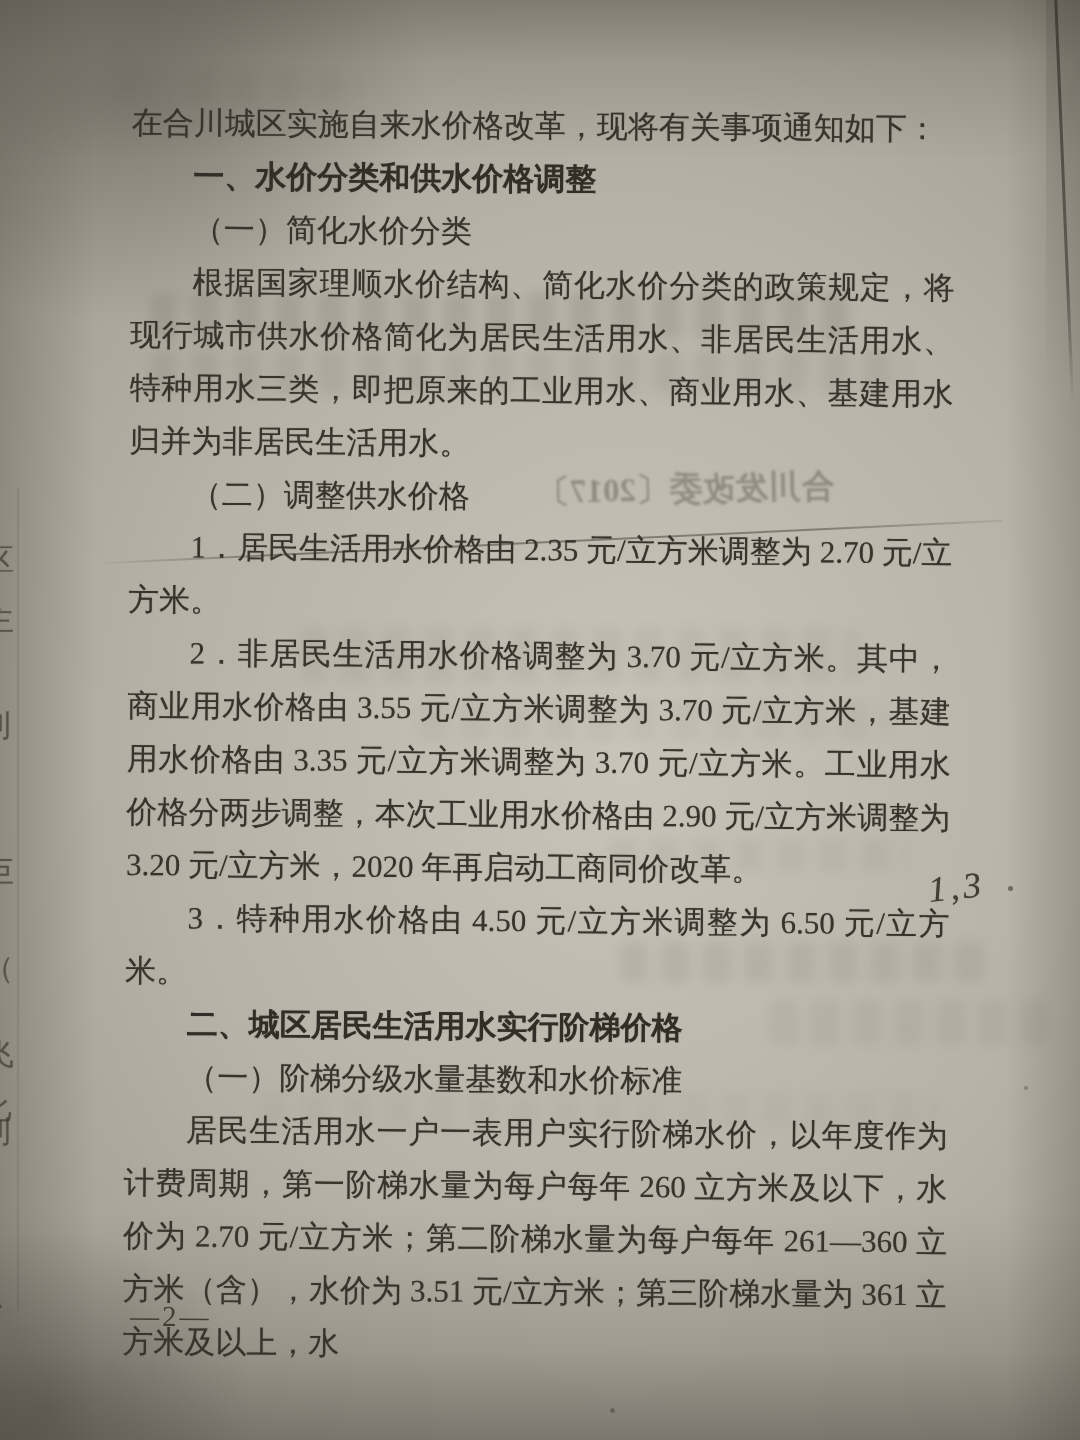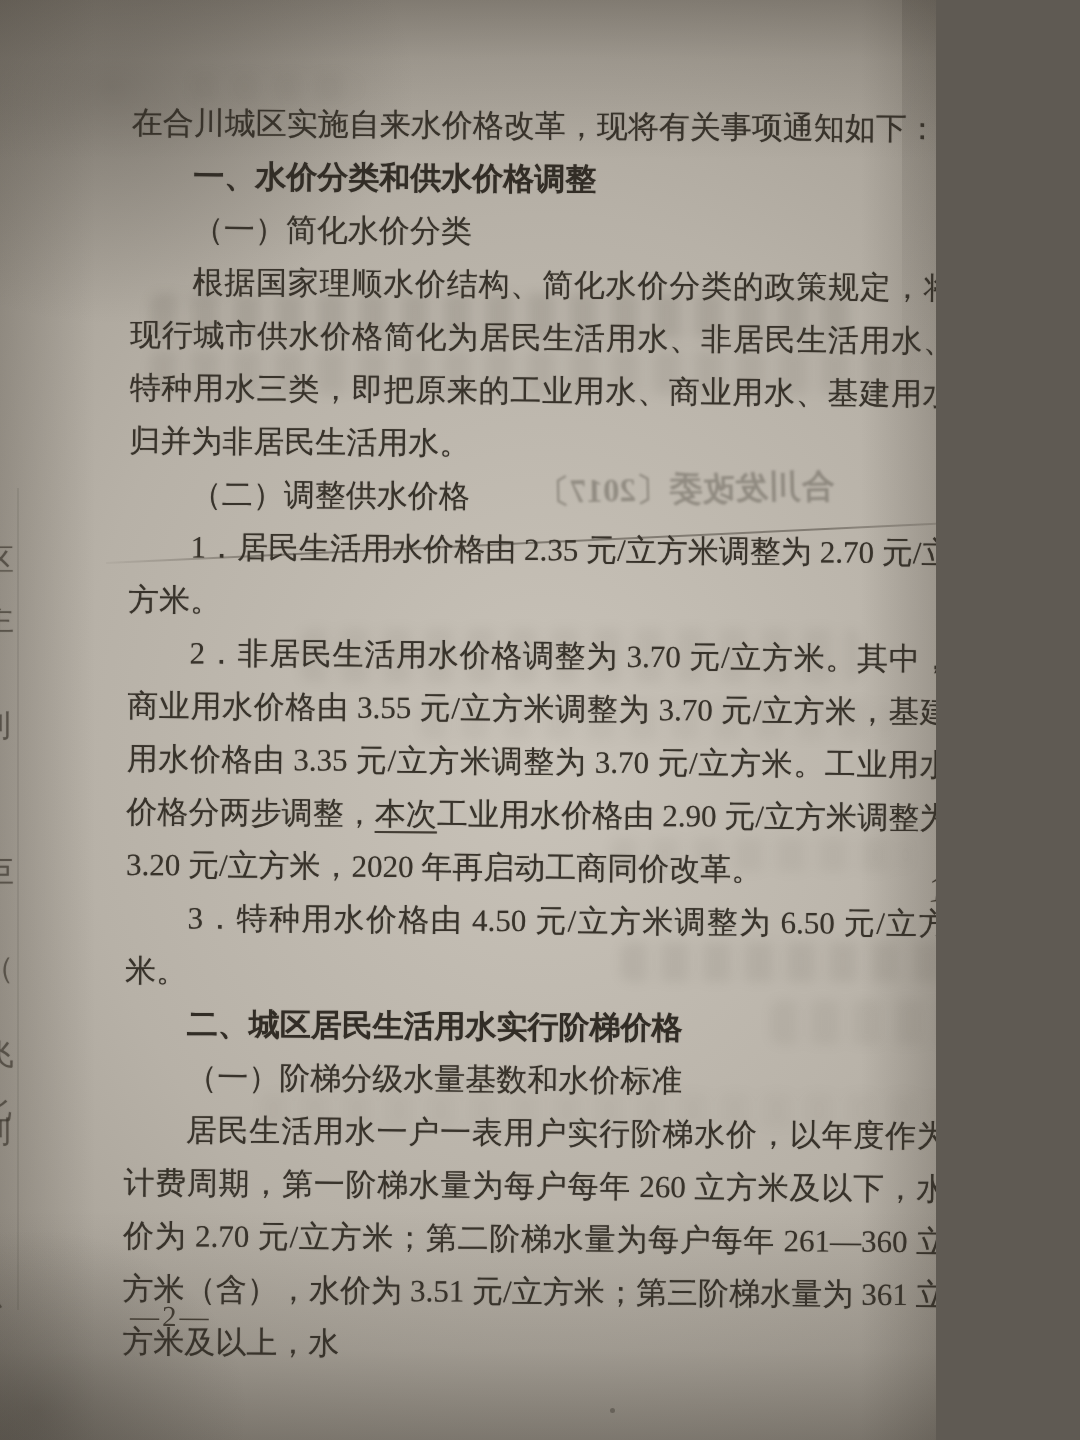--- a/index.html
+++ b/index.html
@@ -1,38 +1,38 @@
 <!DOCTYPE html>
 <html><head>
 <meta charset="utf-8">
 <style>
   html,body{margin:0;padding:0;background:#5f5a53;}
   .photo{
-    position:relative;width:936px;height:1440px;overflow:hidden;
+    position:relative;width:1080px;height:1440px;overflow:hidden;
     font-family:"Liberation Serif","DejaVu Serif",serif;
     background:
       radial-gradient(ellipse 420px 330px at 12% 6%, rgba(62,57,50,0.38), rgba(62,57,50,0) 72%),
       radial-gradient(ellipse 300px 260px at 4% 98%, rgba(48,44,38,0.32), rgba(48,44,38,0) 70%),
       linear-gradient(to bottom, rgba(66,60,52,0.40) 0px, rgba(66,60,52,0.16) 60px, rgba(66,60,52,0) 160px),
       linear-gradient(to top, rgba(56,51,44,0.42) 0px, rgba(56,51,44,0.16) 90px, rgba(56,51,44,0) 230px),
       linear-gradient(to right, rgba(66,60,52,0.26) 0px, rgba(66,60,52,0) 95px),
       linear-gradient(to left, rgba(66,60,52,0.24) 0px, rgba(66,60,52,0) 75px),
       radial-gradient(ellipse 800px 920px at 58% 52%, #c9c3b9 0%, #b7b1a7 58%, #a19b91 100%);
   }
   .content{
     position:absolute;left:132px;top:96px;width:824px;
     transform:rotate(0.45deg);transform-origin:0 0;
     font-size:31px;line-height:53px;color:#38332b;
     text-align:justify;
     text-shadow:0 0 1px rgba(56,51,43,0.55);
   }
   .content p{margin:0;text-indent:2em;}
   .content p.noindent{text-indent:0;}
   .content p.h1{font-weight:bold;color:#322d26;}
-  .ul{text-decoration:underline;text-decoration-thickness:2px;text-underline-offset:7px;text-decoration-color:rgba(58,52,44,0.85);}
+  .ul{text-decoration-thickness:2px;text-underline-offset:7px;text-decoration-color:rgba(58,52,44,0.85);}
   .pagenum{
     position:absolute;left:130px;top:1300px;font-size:29px;letter-spacing:3px;
     color:#433d34;transform:rotate(0.4deg);
   }
   .smudge{position:absolute;filter:blur(6px);border-radius:10px;
     background:repeating-linear-gradient(90deg, rgba(88,82,72,0.40) 0 26px, rgba(88,82,72,0.07) 26px 42px);}
   .ghost-stamp{
     position:absolute;left:442px;top:468px;width:392px;height:44px;
     transform:scaleX(-1) rotate(1.2deg);
     font-size:33px;font-weight:bold;color:rgba(82,76,66,0.42);

